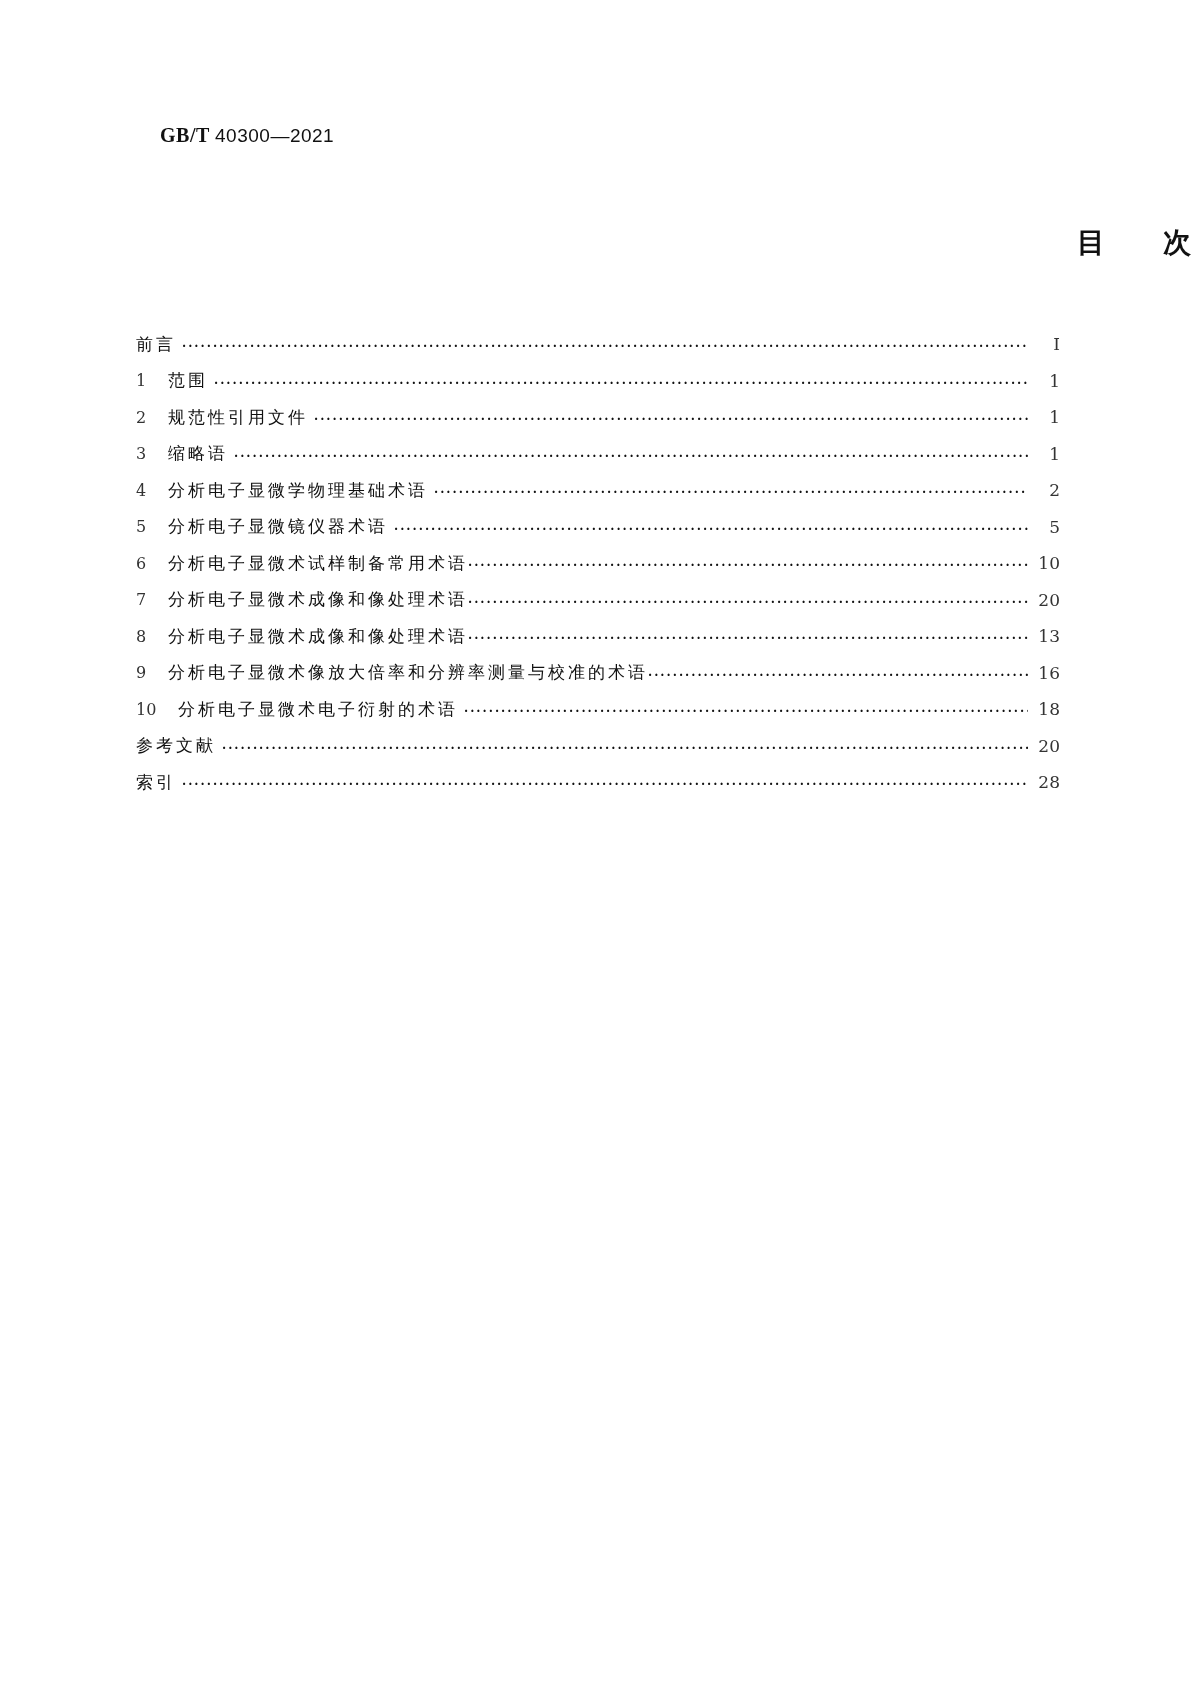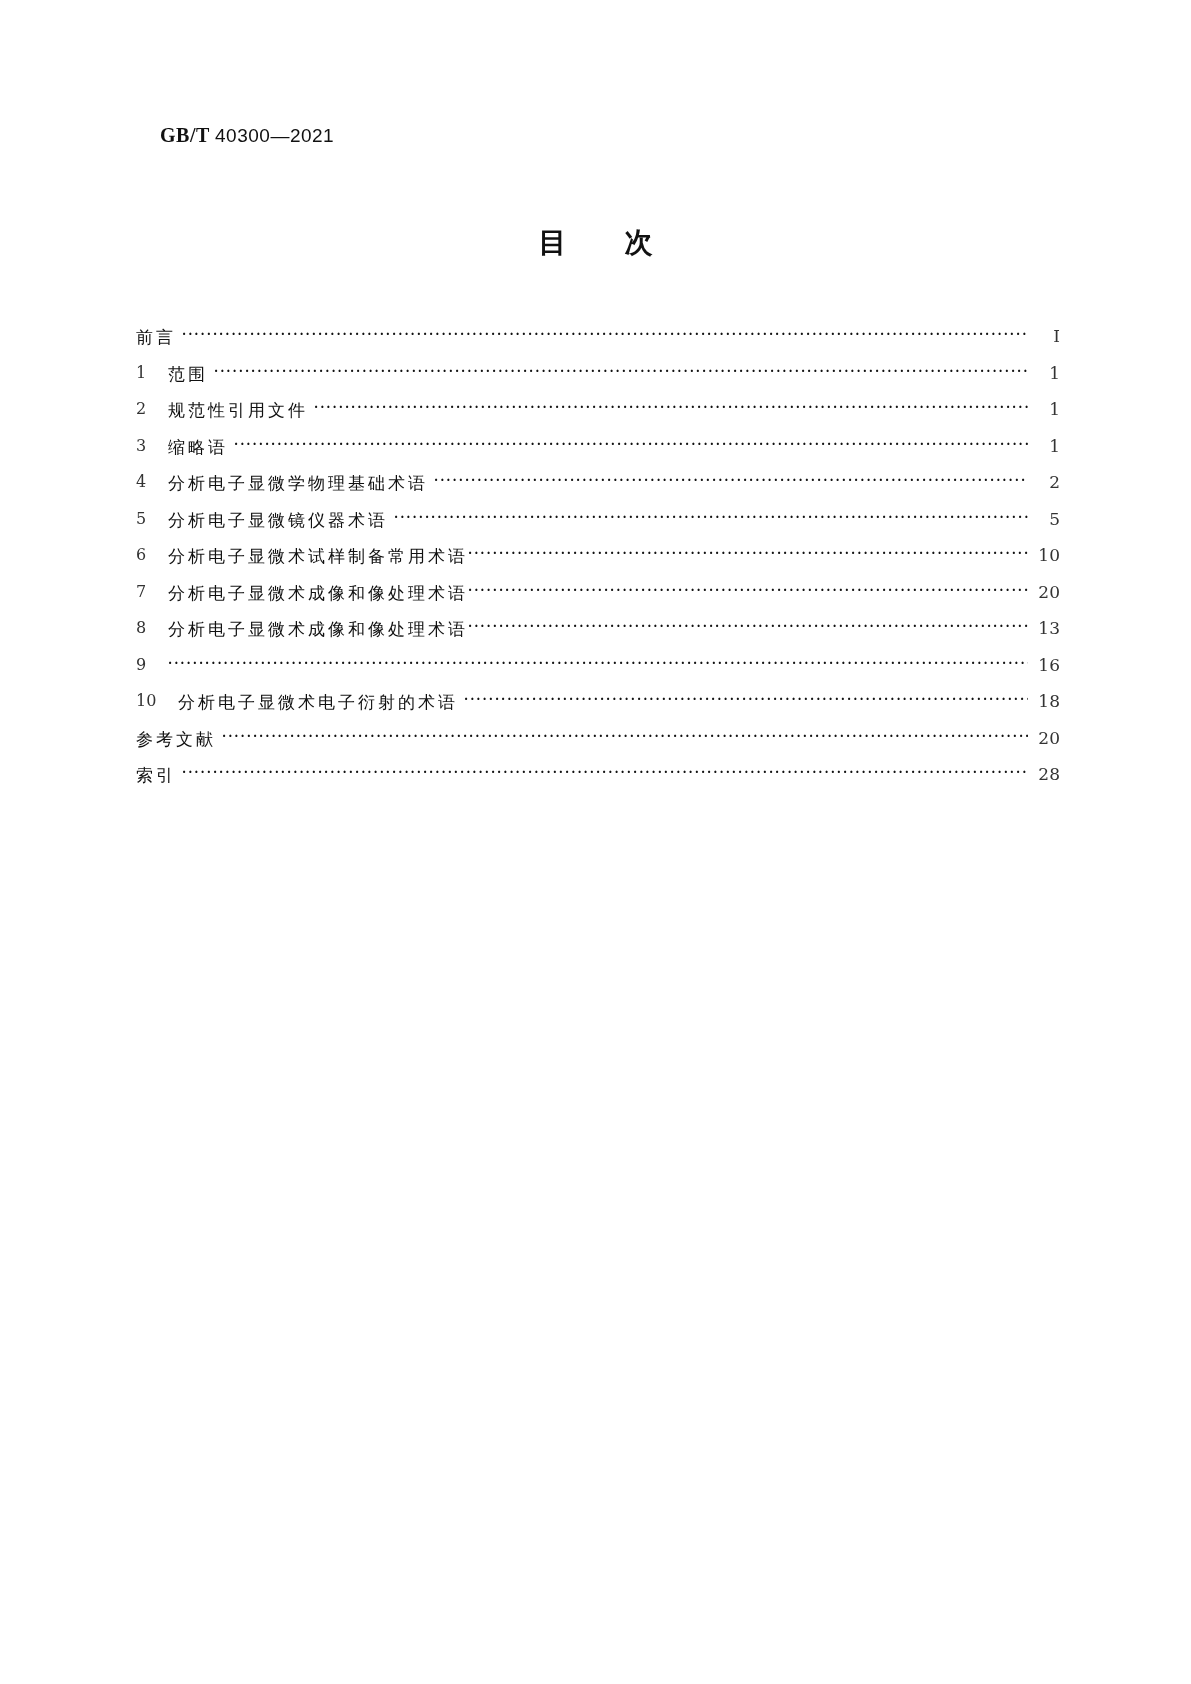--- a/index.html
+++ b/index.html
@@ -5,31 +5,31 @@
     html, body { margin: 0; padding: 0; background: #ffffff; }
     body { width: 1191px; height: 1684px; position: relative; overflow: hidden; color: #111111; }
     .header-code {
       position: absolute; left: 136px; top: 124px;
       font-size: 19px; letter-spacing: 0.5px; margin-left: 24px;
     }
     .header-code .gb { font-family: "Liberation Serif", serif; font-weight: bold; font-size: 20px; }
     .header-code .num { font-family: "Liberation Sans", sans-serif; }
     .title {
       position: absolute; left: 0; width: 1191px; top: 224px;
-      text-align: center; font-family: "DejaVu Sans", sans-serif; font-weight: bold; font-size: 28px;
+      text-align: right; font-family: "DejaVu Sans", sans-serif; font-weight: bold; font-size: 28px;
       letter-spacing: 0;
     }
     .title span { display: inline-block; }
     .title .gap { width: 58px; }
     .toc {
       position: absolute; left: 136px; top: 326px; width: 924px;
       font-family: "DejaVu Serif", serif; font-size: 17px;
     }
     .toc-row {
-      display: flex; align-items: flex-start; height: 36.5px; white-space: nowrap;
+      display: flex; align-items: center; height: 36.5px; white-space: nowrap;
     }
     .toc-num { display: inline-block; width: 32px; color: #333; font-size: 16px; }
     .toc-num.wide { width: 42px; }
     .toc-label { letter-spacing: 3px; }
     .toc-dots {
       flex: 1; overflow: hidden; margin: 0 6px; position: relative; height: 1em;
       letter-spacing: 2px; color: #111; font-size: 12px; line-height: 1em;
     }
     .toc-dots::before {
       content: "··································································································································································································································";
@@ -99,20 +99,21 @@
     <span class="toc-page">20</span>
   </div>
   <div class="toc-row">
     <span class="toc-num">8</span>
     <span class="toc-label">分析电子显微术成像和像处理术语</span>
     <span class="toc-dots tight"></span>
     <span class="toc-page">13</span>
   </div>
   <div class="toc-row">
     <span class="toc-num">9</span>
+    <span class="toc-label">分析电子显微术像放大倍率和分辨率测量与校准的术语</span>
     <span class="toc-dots tight"></span>
     <span class="toc-page">16</span>
   </div>
   <div class="toc-row">
     <span class="toc-num wide">10</span>
     <span class="toc-label">分析电子显微术电子衍射的术语</span>
     <span class="toc-dots"></span>
     <span class="toc-page">18</span>
   </div>
   <div class="toc-row">

